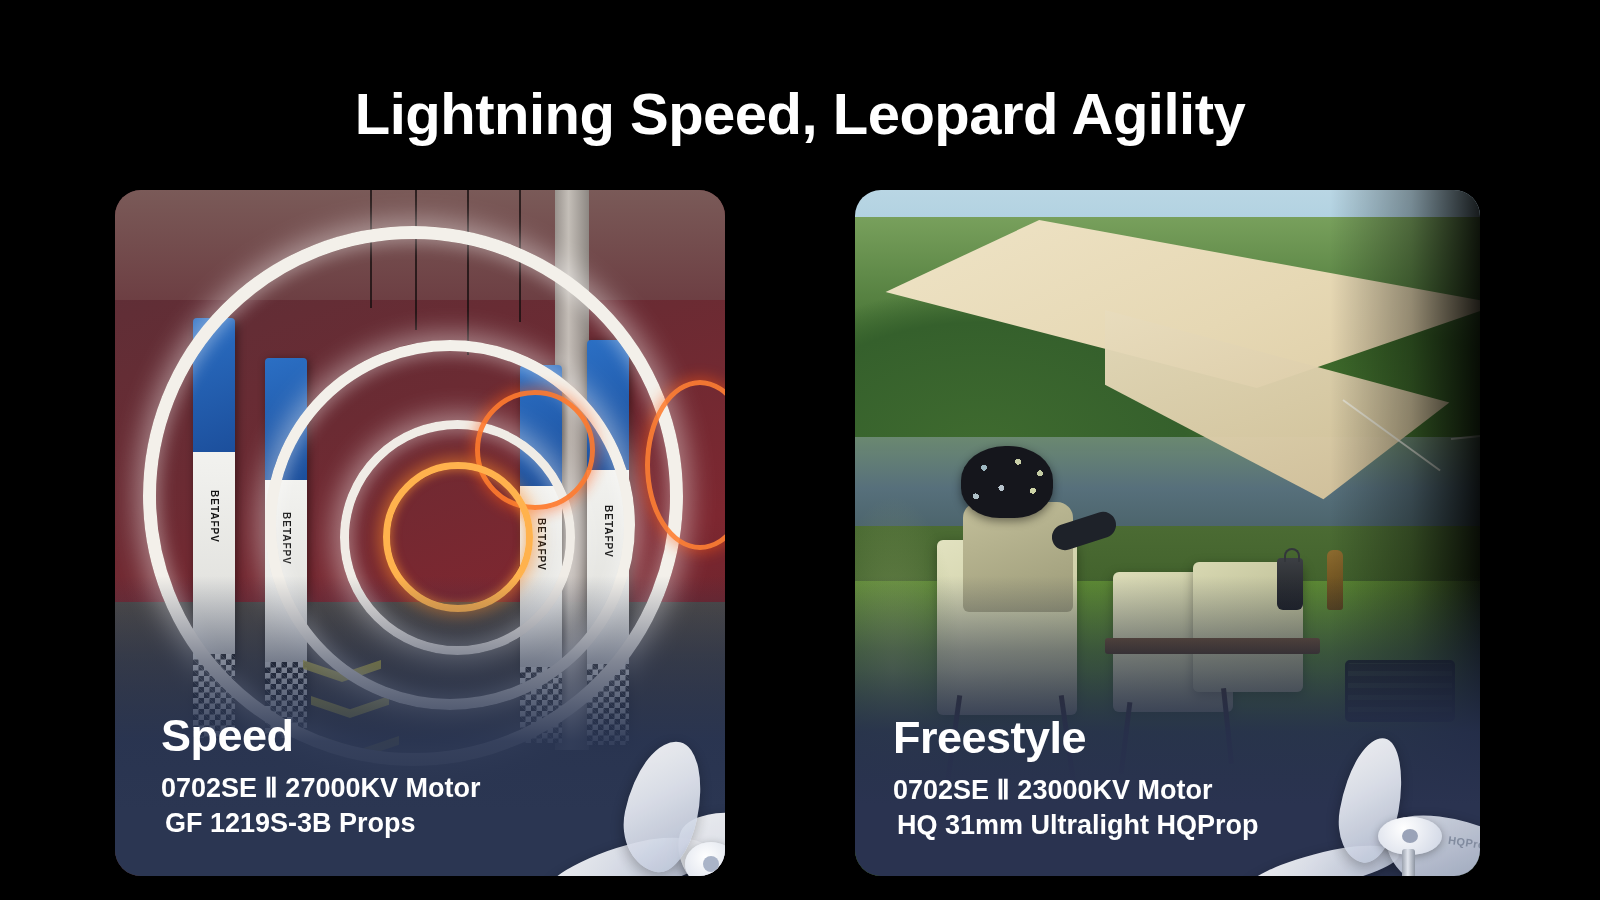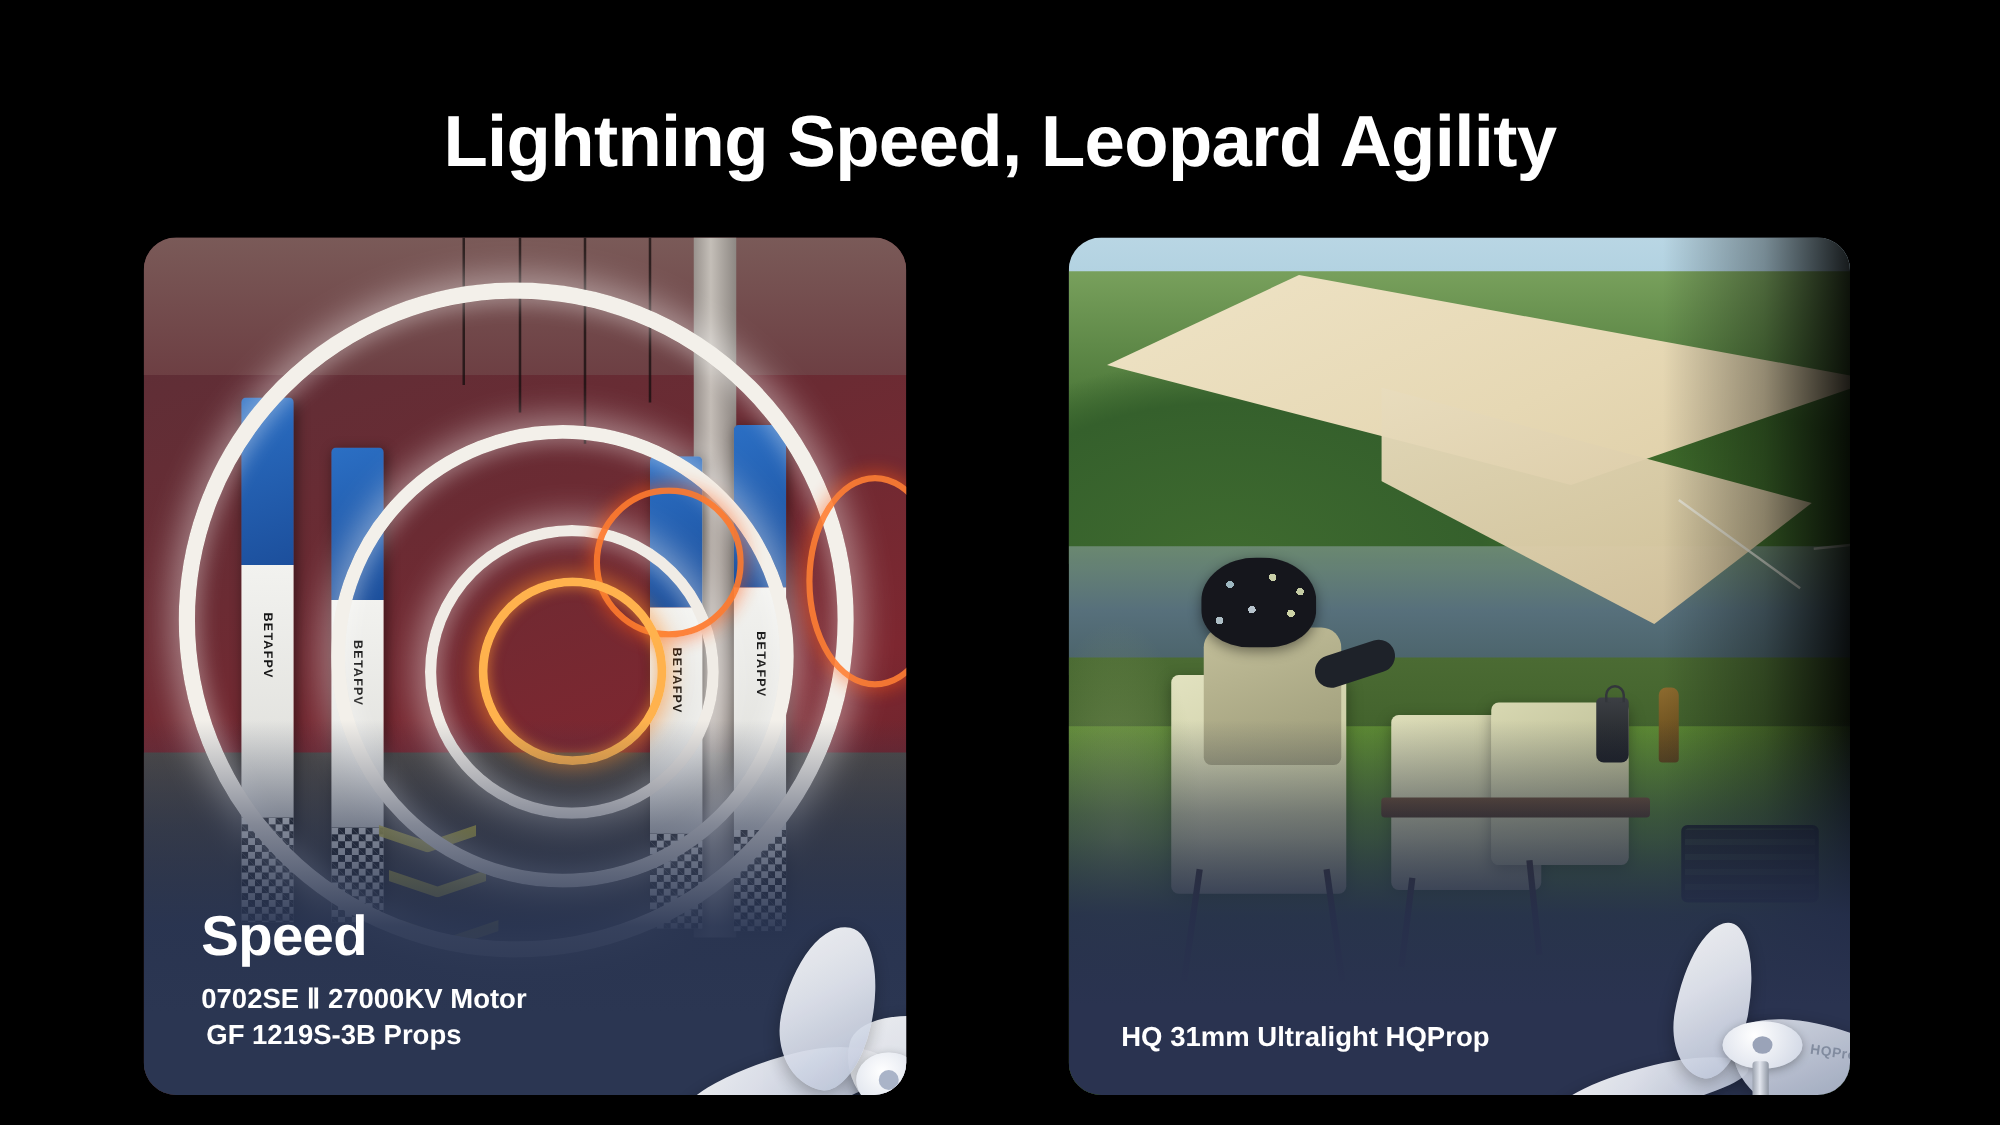--- a/index.html
+++ b/index.html
@@ -52,21 +52,21 @@
   }
 
   
   .caption { position:absolute; left:46px; bottom:34px; z-index:8; }
   .card.right .caption { left:38px; bottom:32px; }
   .cap-head {
     color:#fff; font-size:45px; font-weight:700; letter-spacing:-0.5px;
     line-height:1.05; margin-bottom:12px;
   }
   .cap-line {
-    color:#fff; font-size:22px; font-weight:700; line-height:1.32; white-space:nowrap;
+    color:#fff; font-size:27px; font-weight:700; line-height:1.32; white-space:nowrap;
   }
   .cap-line.sub { font-weight:700; padding-left:4px; }
 
   
   .lp { position:absolute; inset:0; background:
         linear-gradient(160deg,#5a3038 0%,#6b2b33 35%,#7d2730 60%,#4a1f27 100%); }
   .lp .floor {
     position:absolute; left:0; right:0; bottom:0; height:40%;
     background:linear-gradient(to bottom,#4e4a47 0%,#3f3d3b 40%,#343230 100%);
   }
@@ -328,20 +328,22 @@
         <div class="crate"></div>
         <div class="grass-l"></div>
       </div>
       <div class="vignette-b"></div>
       <div class="vignette-r"></div>
     </div>
 
     <div class="overlay"></div>
 
     <div class="caption">
+      <div class="cap-head">Freestyle</div>
+      <div class="cap-line">0702SE Ⅱ 23000KV Motor</div>
       <div class="cap-line sub">HQ 31mm Ultralight HQProp</div>
     </div>
 
     <div class="prod right pr">
       <div class="blade b1"></div>
       <div class="blade b3"></div>
       <div class="blade b2"></div>
       <div class="hub"></div>
       <div class="hqbrand">HQProp</div>
       <div class="shaft" style="left:152px; top:104px; height:80px;"></div>

